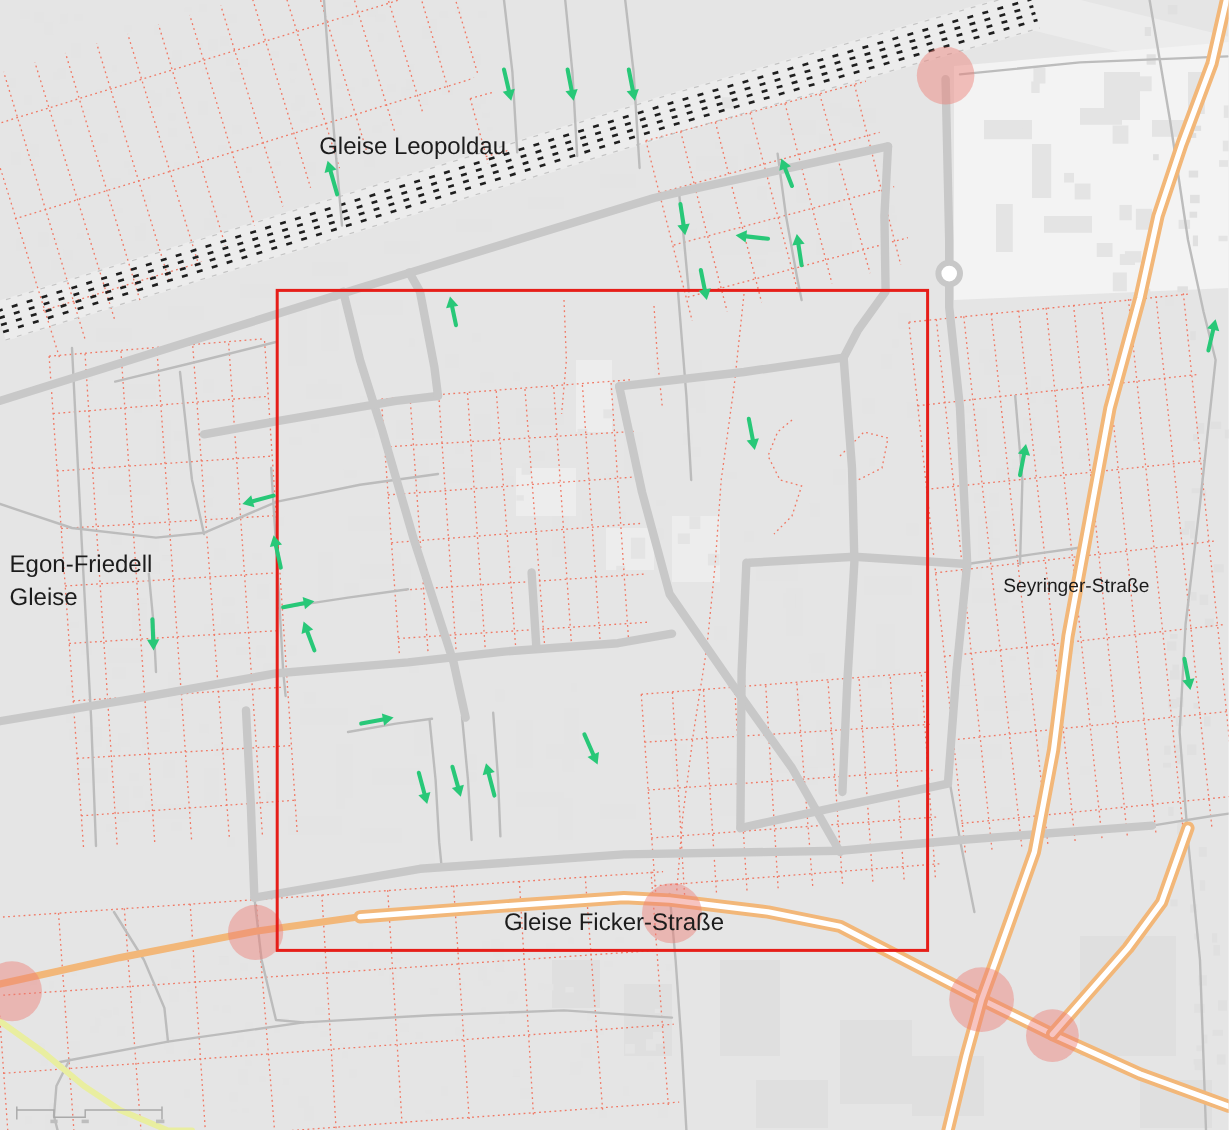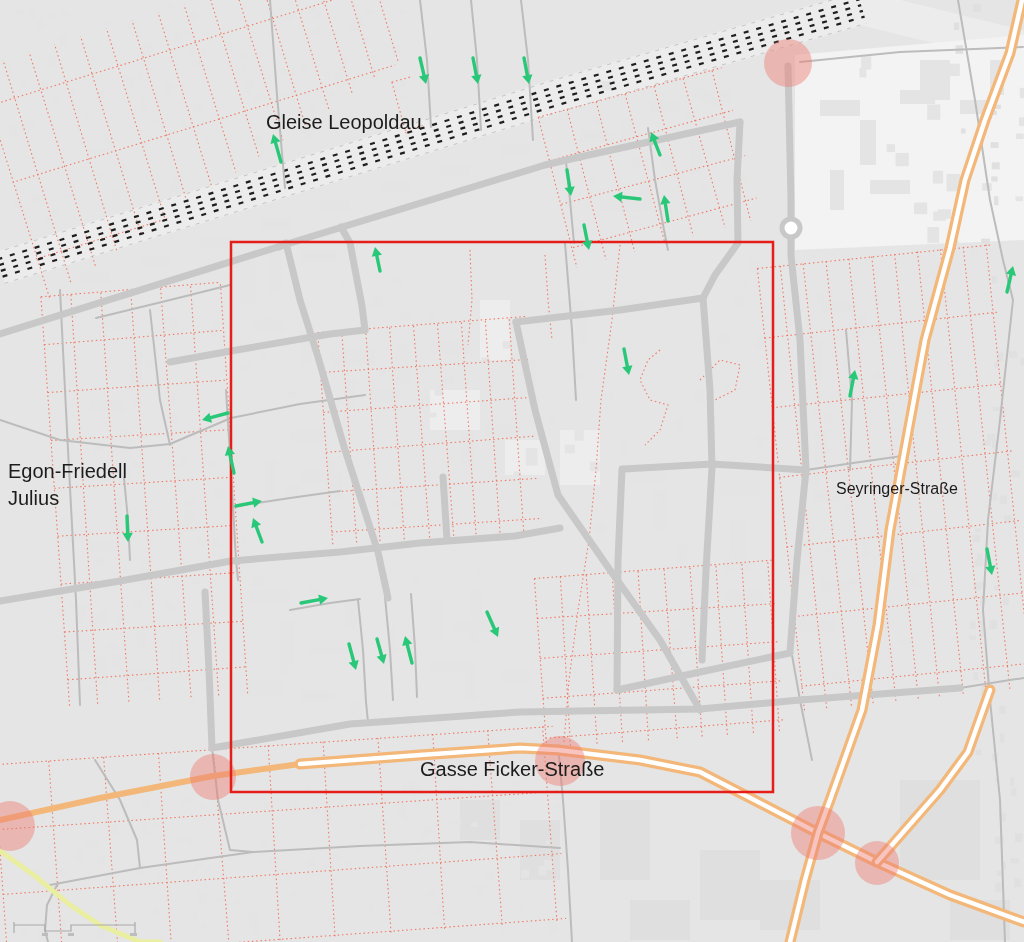--- a/index.html
+++ b/index.html
@@ -898,17 +898,17 @@
         <line x1="14" y1="922" x2="14" y2="933" stroke="#a9a9a9" stroke-width="1.2"></line>
         <line x1="135" y1="922" x2="135" y2="933" stroke="#a9a9a9" stroke-width="1.2"></line>
         <rect x="42" y="933" width="6" height="3" fill="#bdbdbd"></rect>
         <rect x="68" y="933" width="6" height="3" fill="#bdbdbd"></rect>
         <rect x="130" y="933" width="7" height="3" fill="#bdbdbd"></rect>
       </g>
   </svg>
   <div id="labels">
       <div class="street-label" style="left: 266px; top: 112px; font-size: 20px;">Gleise Leopoldau</div>
       <div class="street-label" style="left: 8px; top: 461px; font-size: 20px; text-align: right;">Egon-Friedell</div>
-      <div class="street-label" style="left: 8px; top: 488px; font-size: 20px;">Julius</div>
+      <div class="street-label" style="left: 8px; top: 488px; font-size: 20px;">Gleise</div>
       <div class="street-label" style="left: 836px; top: 481px; font-size: 16px;">Seyringer-Straße</div>
-      <div class="street-label" style="left: 420px; top: 759px; font-size: 20px;">Gasse Ficker-Straße</div>
+      <div class="street-label" style="left: 420px; top: 759px; font-size: 20px;">Gleise Ficker-Straße</div>
     </div>
 </div>
 
 </body></html>

